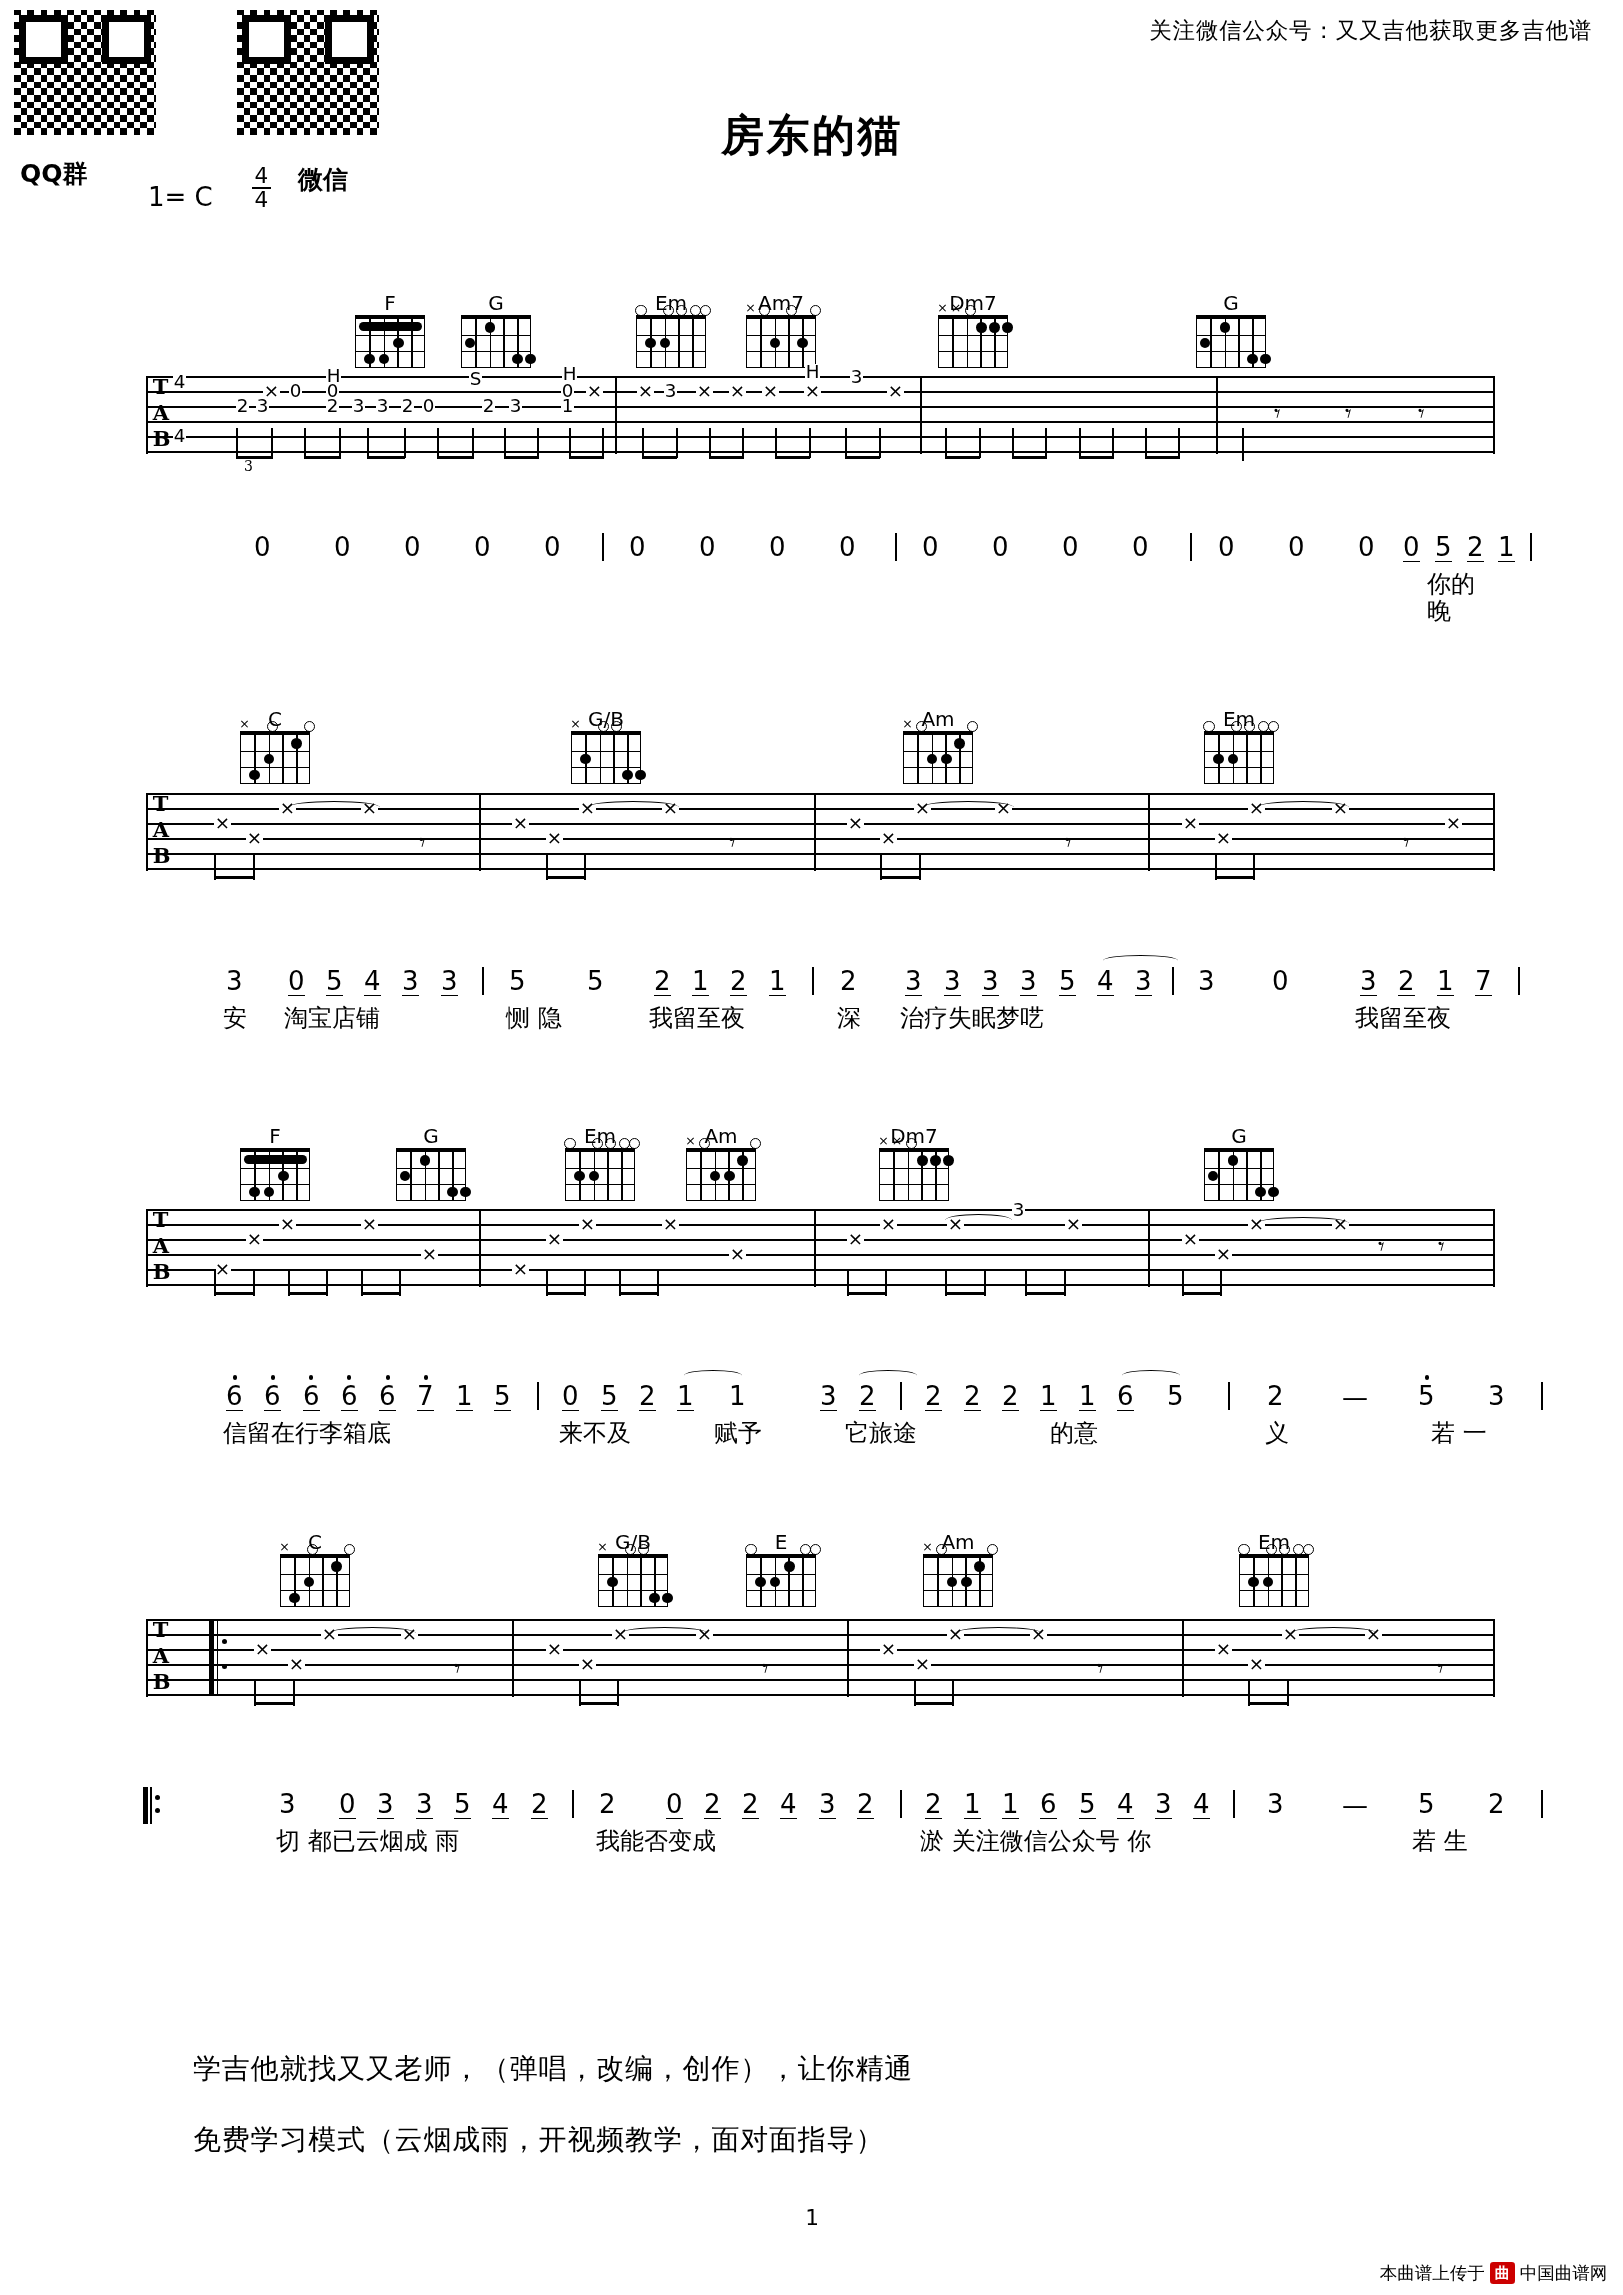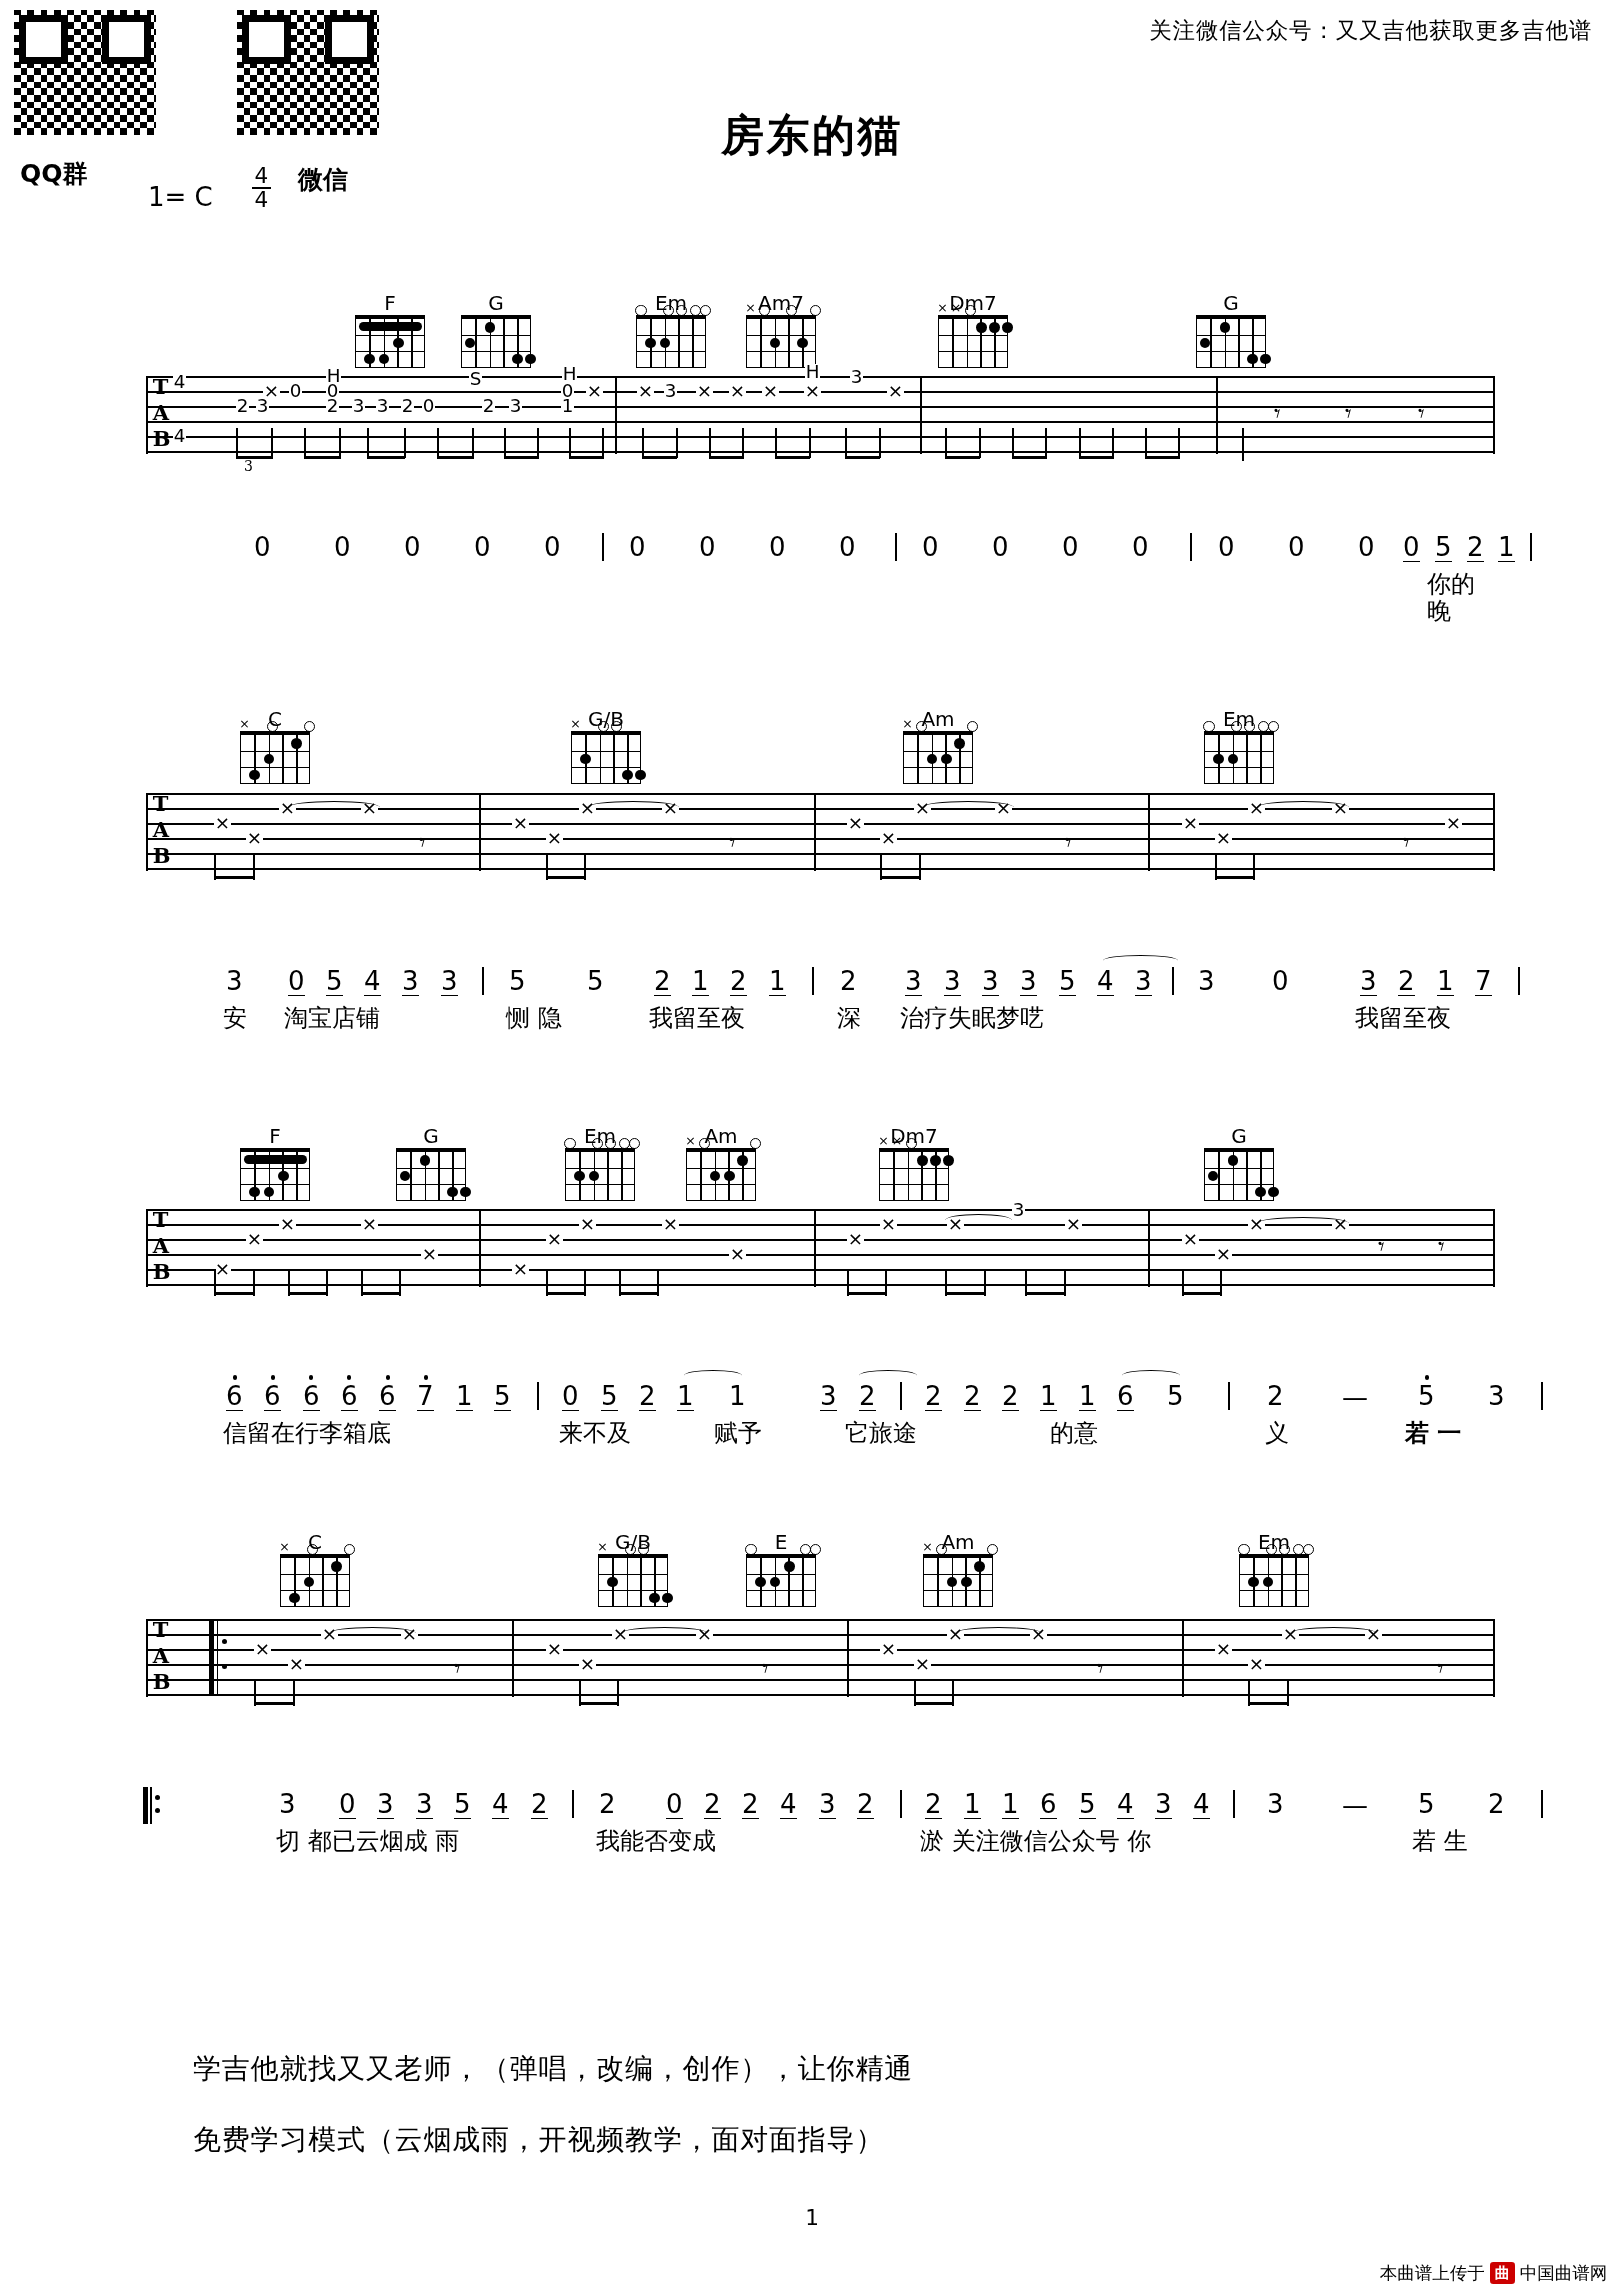--- a/index.html
+++ b/index.html
@@ -951,21 +951,21 @@
     <div class="mdot" style="left:1279px; top:-6.7px;"></div>
     <div class="mnum" style="left:1342px;">3</div>
     <div class="mbar" style="left:1395px;"></div>
 
     <div class="lyr" style="left:77px; top:38px;">信留在行李箱底</div>
     <div class="lyr" style="left:413px; top:38px;">来不及</div>
     <div class="lyr" style="left:568px; top:38px;">赋予</div>
     <div class="lyr" style="left:699px; top:38px;">它旅途</div>
     <div class="lyr" style="left:904px; top:38px;">的意</div>
     <div class="lyr" style="left:1119px; top:38px;">义</div>
-    <div class="lyr" style="left:1259px; top:38px;font-weight:bold;">若 一</div>
+    <div class="lyr" style="left:1285px; top:38px;">若 一</div>
   </div>
 
   <div class="chorddia" style="left:275px; top:1532px;">
     <div class="cname">C</div>
     <div class="grid">
       <div class="v" style="left:13.3px"></div>
         <div class="v" style="left:27.5px"></div>
       <div class="v" style="left:41px"></div>
         <div class="v" style="left:55px"></div>
       <div class="h" style="top:16px"></div>

